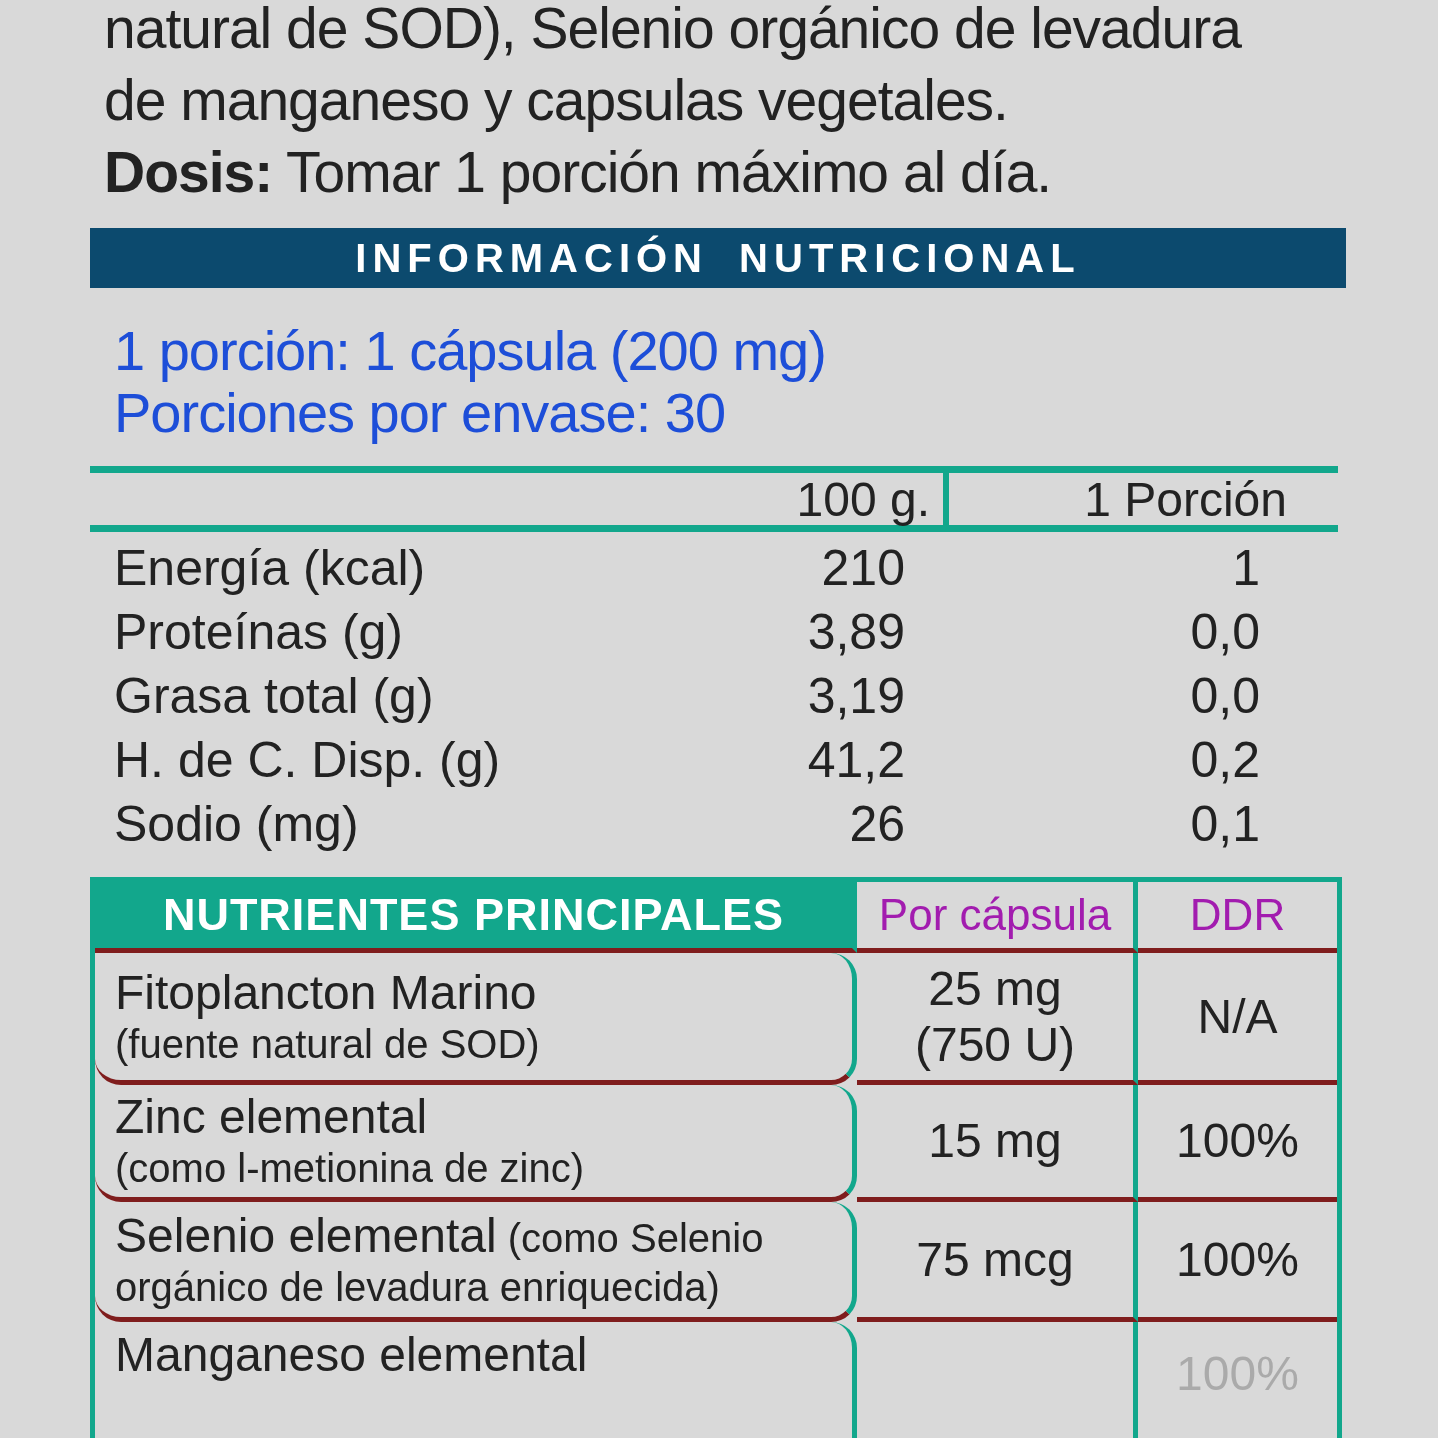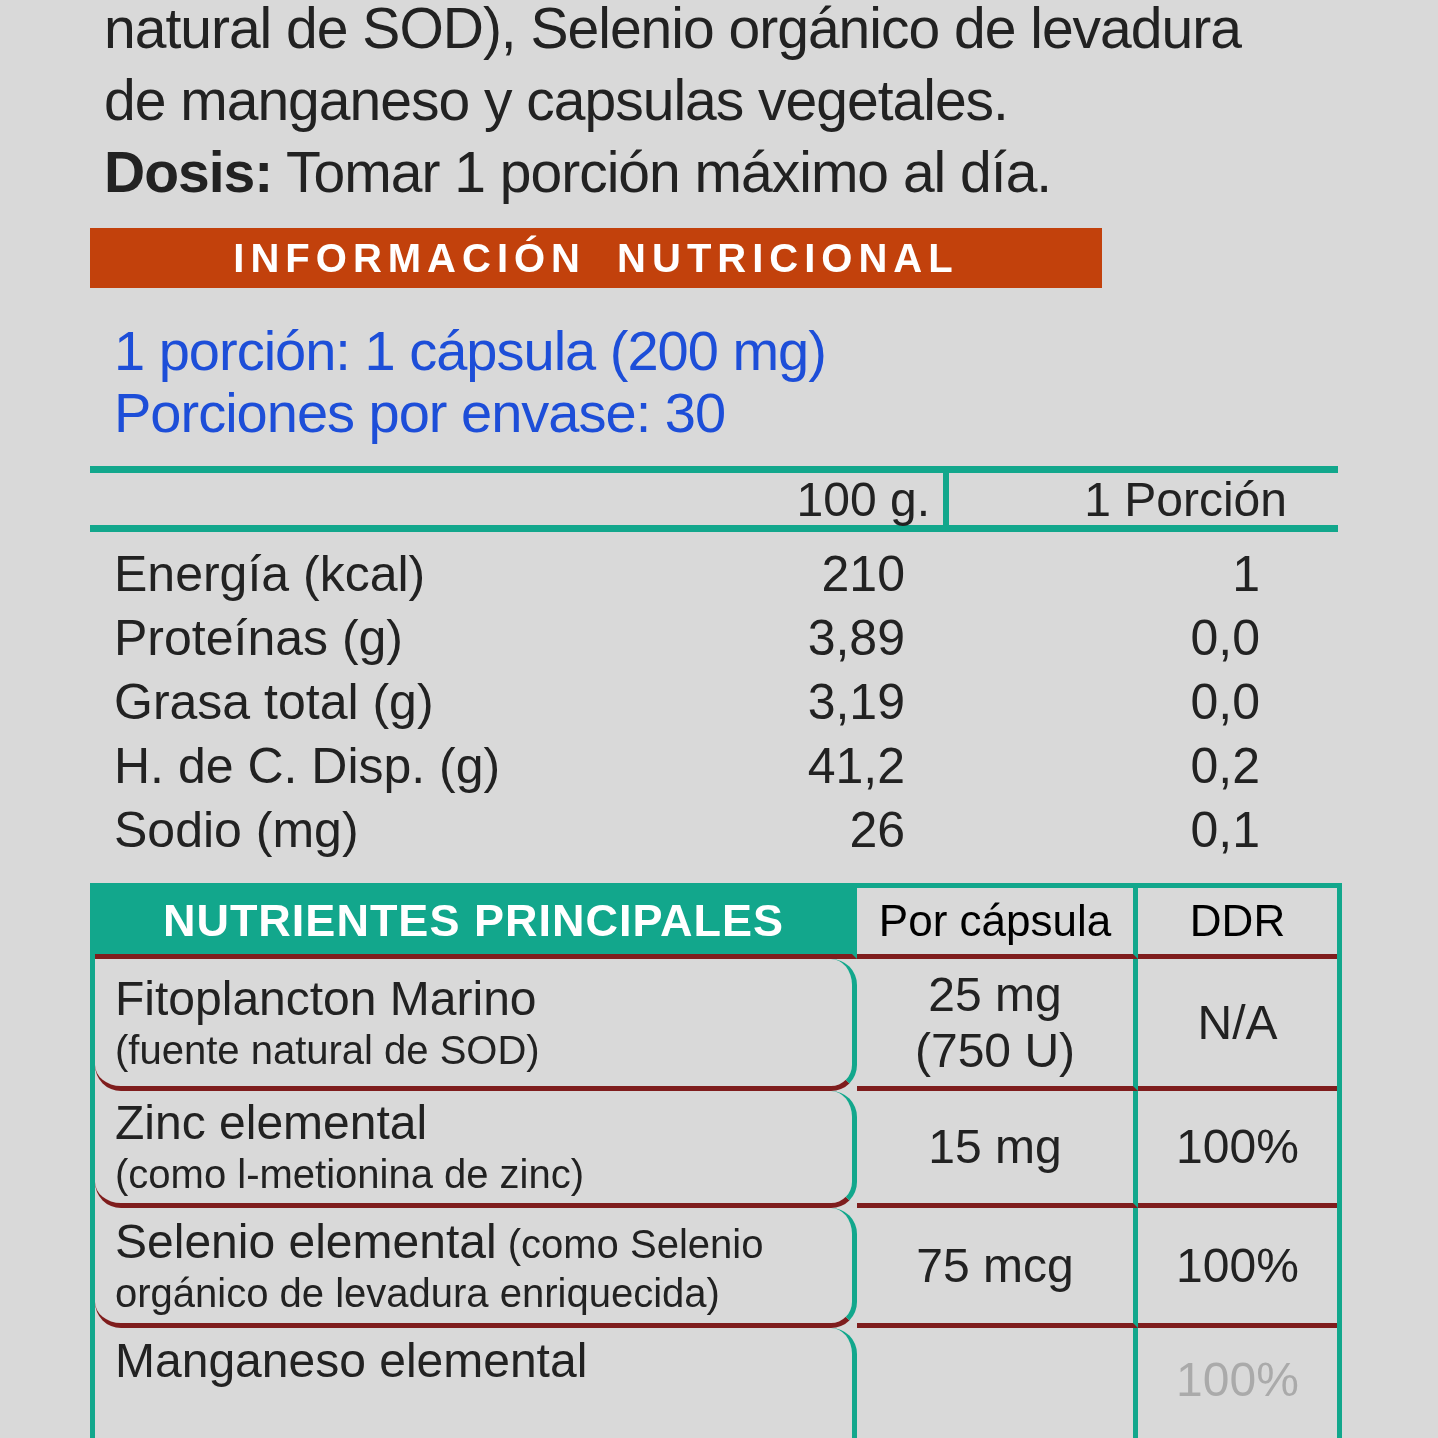--- a/index.html
+++ b/index.html
@@ -15,22 +15,22 @@
   
   .intro { margin-top: -8px; padding-left: 14px; }
   .intro .line {
     font-size: 57px; line-height: 72px; letter-spacing: -1px;
     white-space: nowrap; color: #222;
   }
   .dose-label { font-weight: bold; }
 
   
   .banner {
-    margin-top: 20px; height: 60px; width: 1012px;
-    background: #c2410c;
+    margin-top: 20px; height: 60px; width: 1256px;
+    background: #0c4a6e;
     display: flex; align-items: center; justify-content: center;
   }
   .banner .banner-title {
     color: #ffffff; font-weight: bold; font-size: 40px;
     letter-spacing: 6px; word-spacing: 14px; white-space: nowrap;
   }
 
   
   .serving { margin-top: 32px; padding-left: 24px; }
   .serving .sline { font-size: 56px; line-height: 62px; letter-spacing: -1px; white-space: nowrap; color: #1d4ed8; }
@@ -45,21 +45,21 @@
     display: flex; align-items: center; font-size: 48px; color: #222; white-space: nowrap;
   }
   .t1-h2 {
     position: absolute; right: 55px; top: 0; height: 52px;
     display: flex; align-items: center; font-size: 48px; color: #222; white-space: nowrap;
   }
   .t1-divider {
     position: absolute; left: 853px; top: 0; width: 6px; height: 66px;
     background: #12a78c;
   }
-  .t1-rows { padding-top: 10px; }
+  .t1-rows { padding-top: 4px; }
   .t1-row { position: relative; height: 64px; }
   .t1-label {
     position: absolute; left: 24px; top: 0; height: 64px;
     display: flex; align-items: center; font-size: 50px; color: #222; white-space: nowrap;
   }
   .t1-v1 {
     position: absolute; right: 437px; top: 0; height: 64px;
     display: flex; align-items: center; font-size: 50px; color: #222; white-space: nowrap;
   }
   .t1-v2 {
@@ -75,21 +75,21 @@
     grid-template-rows: 71px 132px 117px 120px 170px;
     border: 5px solid #12a78c;
   }
   .t2 .cell { border-bottom: 5px solid #7f1d1d; display: flex; flex-direction: column; justify-content: center; }
   .t2 .cb { border-right: 5px solid #12a78c; }
   .t2 .title-cell { background: #12a78c; align-items: center; }
   .t2 .title-cell .t2-title {
     color: #ffffff; font-weight: bold; font-size: 45px; letter-spacing: 1px; white-space: nowrap;
   }
   .t2 .colhead { align-items: center; }
-  .t2 .colhead .h-text { font-size: 44px; color: #000000; white-space: nowrap; }
+  .t2 .colhead .h-text { font-size: 44px; color: #a21caf; white-space: nowrap; }
   .t2 .label-cell { align-items: flex-start; padding-left: 20px; padding-right: 6px; border-radius: 26px; }
   .t2 .nm-big { font-size: 48px; line-height: 54px; color: #222; }
   .t2 .nm-small { font-size: 40px; line-height: 48px; color: #222; }
   .t2 .val-cell, .t2 .ddr-cell { align-items: center; text-align: center; }
   .t2 .v-text { font-size: 48px; line-height: 56px; color: #222; white-space: nowrap; }
   .t2 .top-align { justify-content: flex-start; padding-top: 6px; }
   .t2 .ddr-faint { justify-content: flex-start; padding-top: 24px; opacity: 0.25; }
 </style>
 </head>
 <body>

